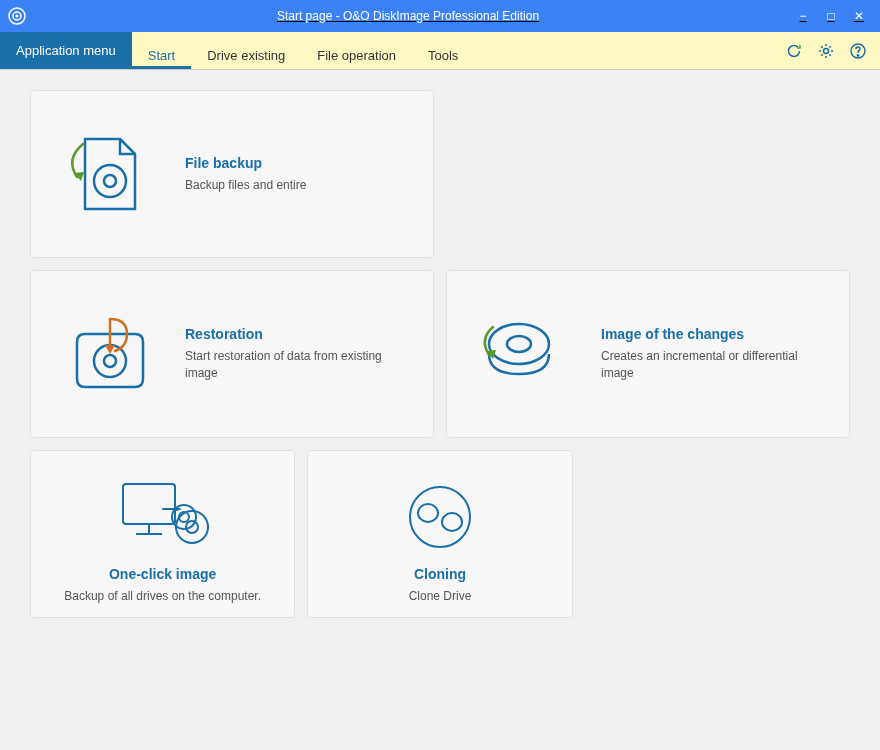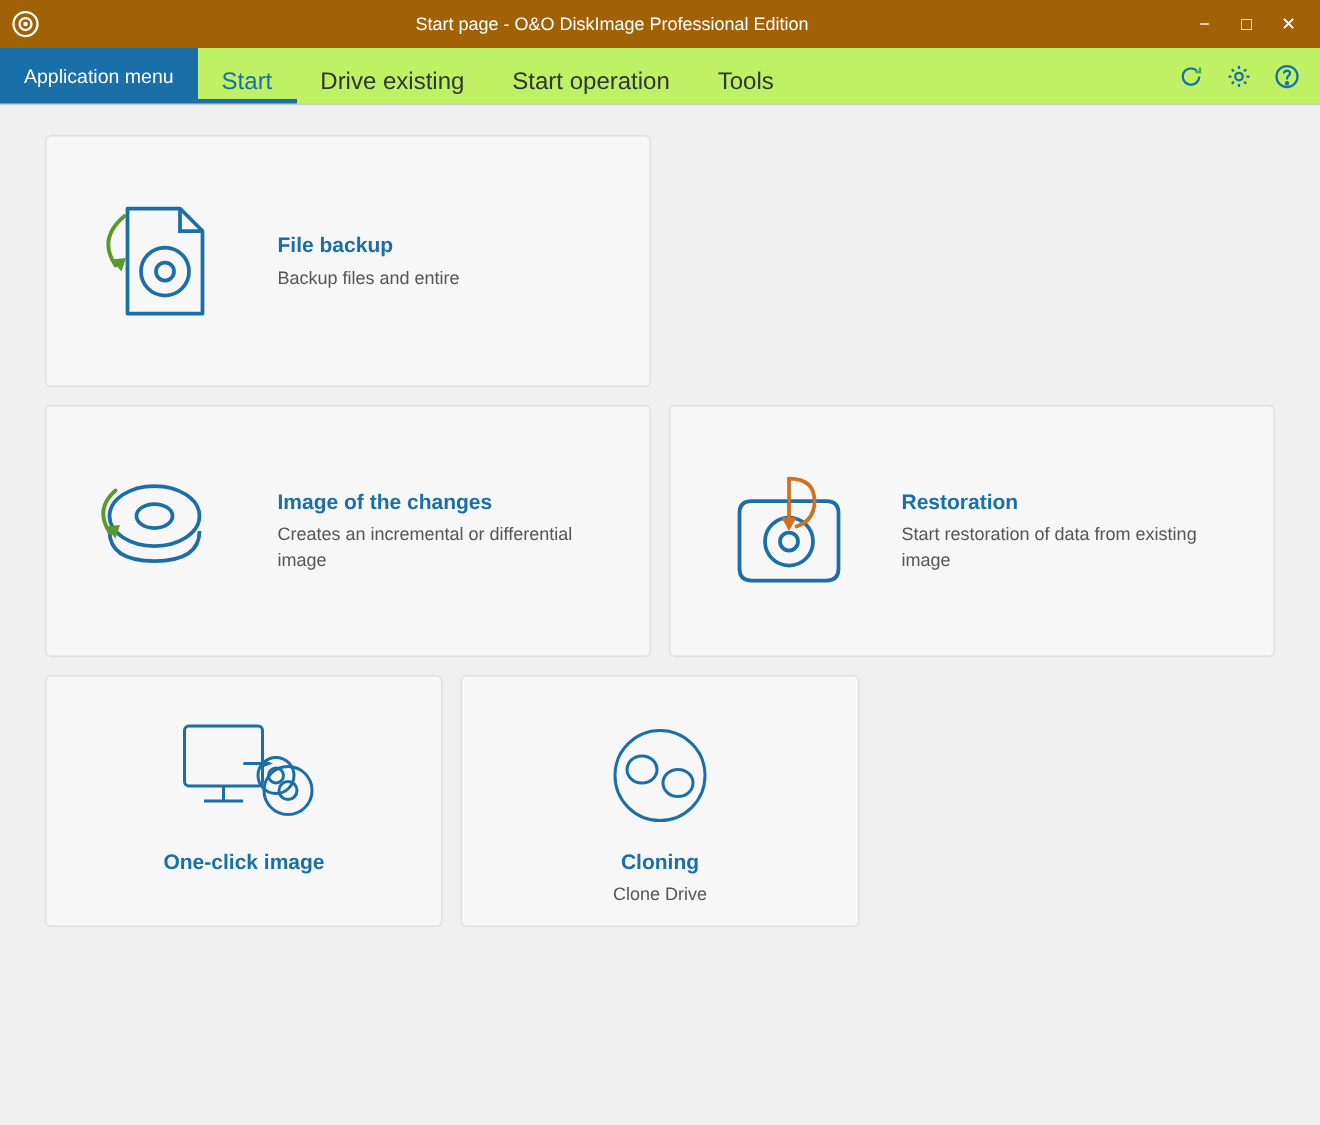--- a/index.html
+++ b/index.html
@@ -7,26 +7,27 @@
       font-family: 'Segoe UI', Arial, sans-serif;
       background: #f0f0f0;
       width: 880px;
       height: 750px;
       overflow: hidden;
       user-select: none;
     }
 
     
     .title-bar {
-      background: #a16207;
+      background: #3b82f6;
       height: 32px;
       display: flex;
       align-items: center;
       justify-content: flex-end;
       padding: 0 8px;
+      text-decoration: underline;
     }
     .title-bar-icon {
       width: 18px;
       height: 18px;
       display: flex;
       align-items: center;
     }
     .title-bar-title {
       color: white;
       font-size: 12px;
@@ -45,40 +46,40 @@
       height: 20px;
       font-size: 12px;
       cursor: pointer;
       display: flex;
       align-items: center;
       justify-content: center;
     }
 
     
     .menu-bar {
-      background: #bef264;
+      background: #fef9c3;
       height: 38px;
       display: flex;
       align-items: stretch;
       border-bottom: 1px solid #ccc;
     }
     .menu-app {
       background: #1a6fa8;
       color: white;
       padding: 0 16px;
       display: flex;
       align-items: center;
       font-size: 13px;
       cursor: pointer;
     }
     .menu-item {
       padding: 0 16px;
       display: flex;
       align-items: center;
-      font-size: 16px;
+      font-size: 13px;
       color: #333;
       cursor: pointer;
       border-bottom: 3px solid transparent;
       margin-top: 12px;
     }
     .menu-item.active {
       border-bottom-color: #1a6fa8;
       color: #1a6fa8;
     }
     .menu-bar-right {
@@ -191,21 +192,21 @@
 
 <div class="menu-bar">
   <div class="menu-app">Application menu</div>
   <div class="menu-item active">
     <span>Start</span>
   </div>
   <div class="menu-item">
     <span>Drive existing</span>
   </div>
   <div class="menu-item">
-    <span>Start operation</span>
+    <span>File operation</span>
   </div>
   <div class="menu-item">
     <span>Tools</span>
   </div>
   <div class="menu-bar-right">
     <button class="menu-icon-btn" title="Refresh">
       <svg width="16" height="16" viewBox="0 0 16 16" fill="none" stroke="#1a6fa8" stroke-width="1.5">
         <path d="M13.5 8A5.5 5.5 0 1 1 8 2.5c1.5 0 2.9.6 3.9 1.6"></path>
         <polyline points="14,2 14,5 11,5" stroke="#4a4" stroke-width="1.5"></polyline>
       </svg>
@@ -252,54 +253,54 @@
     </div>
 
   </div>
 
   <div class="cards-row cards-row-2">
 
     <div class="card">
       <div class="card-icon">
         <svg width="110" height="110" viewBox="0 0 110 110">
 
-          <ellipse cx="48" cy="45" rx="30" ry="20" fill="none" stroke="#1a6fa8" stroke-width="2.5"></ellipse>
-          <ellipse cx="48" cy="45" rx="12" ry="8" fill="none" stroke="#1a6fa8" stroke-width="2.5"></ellipse>
-
-          <path d="M18,55 Q18,75 48,75 Q78,75 78,55" fill="none" stroke="#1a6fa8" stroke-width="2.5"></path>
-
-          <path d="M 22 28 Q 8 40 18 56" fill="none" stroke="#5a9a2a" stroke-width="2.5" stroke-linecap="round"></path>
-          <polygon points="15,52 22,60 25,51" fill="#5a9a2a"></polygon>
-        </svg>
-      </div>
-      <div class="card-text">
-        <div class="card-title">Image of the changes</div>
-        <div class="card-desc">Creates an incremental or differential image</div>
-      </div>
-    </div>
-
-    <div class="card">
-      <div class="card-icon">
-        <svg width="110" height="110" viewBox="0 0 110 110">
-
           <path d="M30,35 L80,35 Q88,35 88,43 L88,80 Q88,88 80,88 L30,88 Q22,88 22,80 L22,43 Q22,35 30,35 Z" fill="none" stroke="#1a6fa8" stroke-width="2.5" stroke-linejoin="round"></path>
           <circle cx="55" cy="62" r="16" fill="none" stroke="#1a6fa8" stroke-width="2.5"></circle>
           <circle cx="55" cy="62" r="6" fill="none" stroke="#1a6fa8" stroke-width="2.5"></circle>
 
           <path d="M 55 20 Q 55 35 55 48" fill="none" stroke="#d07020" stroke-width="2.5" stroke-linecap="round"></path>
           <path d="M 55 20 Q 72 20 72 35 Q 72 48 60 52" fill="none" stroke="#d07020" stroke-width="2.5" stroke-linecap="round"></path>
           <polygon points="50,46 55,55 60,46" fill="#d07020"></polygon>
         </svg>
       </div>
       <div class="card-text">
         <div class="card-title">Restoration</div>
         <div class="card-desc">Start restoration of data from existing image</div>
       </div>
     </div>
 
+    <div class="card">
+      <div class="card-icon">
+        <svg width="110" height="110" viewBox="0 0 110 110">
+
+          <ellipse cx="48" cy="45" rx="30" ry="20" fill="none" stroke="#1a6fa8" stroke-width="2.5"></ellipse>
+          <ellipse cx="48" cy="45" rx="12" ry="8" fill="none" stroke="#1a6fa8" stroke-width="2.5"></ellipse>
+
+          <path d="M18,55 Q18,75 48,75 Q78,75 78,55" fill="none" stroke="#1a6fa8" stroke-width="2.5"></path>
+
+          <path d="M 22 28 Q 8 40 18 56" fill="none" stroke="#5a9a2a" stroke-width="2.5" stroke-linecap="round"></path>
+          <polygon points="15,52 22,60 25,51" fill="#5a9a2a"></polygon>
+        </svg>
+      </div>
+      <div class="card-text">
+        <div class="card-title">Image of the changes</div>
+        <div class="card-desc">Creates an incremental or differential image</div>
+      </div>
+    </div>
+
   </div>
 
   <div class="cards-row cards-row-3">
 
     <div class="card card-sm">
       <div class="card-icon">
         <svg width="90" height="75" viewBox="0 0 90 75">
 
           <rect x="5" y="5" width="52" height="40" rx="3" fill="none" stroke="#1a6fa8" stroke-width="2"></rect>
           <line x1="31" y1="45" x2="31" y2="55" stroke="#1a6fa8" stroke-width="2"></line>
@@ -310,20 +311,21 @@
 
           <circle cx="74" cy="48" rx="14" r="16" fill="none" stroke="#1a6fa8" stroke-width="2"></circle>
           <circle cx="74" cy="48" r="6" fill="none" stroke="#1a6fa8" stroke-width="2"></circle>
 
           <circle cx="66" cy="38" r="12" fill="none" stroke="#1a6fa8" stroke-width="2"></circle>
           <circle cx="66" cy="38" r="5" fill="none" stroke="#1a6fa8" stroke-width="2"></circle>
         </svg>
       </div>
       <div class="card-text">
         <div class="card-title">One-click image</div>
+        <div class="card-desc">Backup of all drives on the computer.</div>
       </div>
     </div>
 
     <div class="card card-sm">
       <div class="card-icon">
         <svg width="90" height="75" viewBox="0 0 90 75">
 
           <circle cx="45" cy="38" r="30" fill="none" stroke="#1a6fa8" stroke-width="2"></circle>
           <ellipse cx="33" cy="34" rx="10" ry="9" fill="none" stroke="#1a6fa8" stroke-width="2"></ellipse>
           <ellipse cx="57" cy="43" rx="10" ry="9" fill="none" stroke="#1a6fa8" stroke-width="2"></ellipse>

